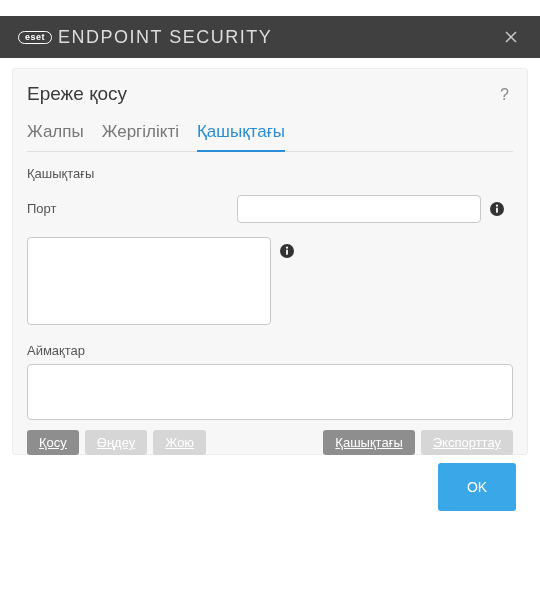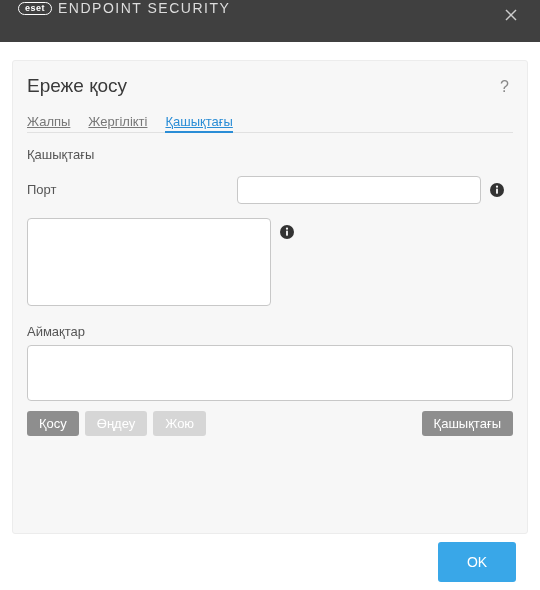--- a/index.html
+++ b/index.html
@@ -10,40 +10,41 @@
     background: #fff;
     width: 540px;
     height: 590px;
     overflow: hidden;
   }
   .titlebar {
     height: 42px;
     background: #404040;
     color: #eee;
     display: flex;
-    align-items: flex-start;
+    align-items: center;
     padding: 0 14px 0 18px;
+    margin-top: 16px;
   }
   .brand {
     display: flex;
     align-items: center;
     gap: 6px;
   }
   .brand-badge {
     font-size: 9px;
     font-weight: 700;
     letter-spacing: 0.5px;
     color: #fff;
     border: 1.5px solid #fff;
     border-radius: 9px;
     padding: 1px 6px;
     line-height: 1;
   }
   .brand-text {
-    font-size: 14px;
+    font-size: 18px;
     font-weight: 300;
     letter-spacing: 1.5px;
     color: #ddd;
   }
   .titlebar-spacer { flex: 1; }
   .close-btn {
     width: 30px; height: 30px;
     display: flex; align-items: center; justify-content: center;
     color: #ccc;
     cursor: pointer;
@@ -51,23 +52,22 @@
   .close-btn svg { width: 12px; height: 12px; stroke: currentColor; stroke-width: 1.5; }
 
   .content-shell {
     padding: 10px 12px 12px 12px;
   }
   .panel {
     background: #f7f7f7;
     border: 1px solid #ececec;
     border-radius: 3px;
     padding: 14px 14px 18px 14px;
-    height: 474px;
+    height: 387px;
     position: relative;
-    margin-top: 8px;
   }
   .dlg-header {
     display: flex;
     align-items: baseline;
   }
   .dlg-title {
     font-size: 19px;
     font-weight: 400;
     color: #3a3a3a;
   }
@@ -79,27 +79,26 @@
     padding: 2px 4px;
   }
 
   .tabs {
     margin-top: 12px;
     border-bottom: 1px solid #e1e1e1;
     display: flex;
     gap: 18px;
   }
   .tab {
-    padding: 4px 0 2px 0;
-    font-size: 13px;
+    padding: 4px 0 8px 0;
+    font-size: 17px;
     color: #777;
     cursor: pointer;
     border-bottom: 2px solid transparent;
     margin-bottom: -1px;
-    text-decoration: underline;
   }
   .tab.active {
     color: #2a8dd6;
     border-bottom-color: #2a8dd6;
   }
 
   .section-label {
     margin-top: 14px;
     font-size: 13px;
     color: #555;
@@ -173,36 +172,37 @@
   }
   .btn {
     font-family: inherit;
     font-size: 13px;
     border: none;
     border-radius: 3px;
     padding: 5px 12px;
     cursor: pointer;
     color: #fff;
     background: #8e8e8e;
+    text-decoration: underline;
   }
   .btn.disabled {
     background: #d6d6d6;
     color: #fff;
     cursor: default;
   }
   .btn-row-spacer { flex: 1; }
 
   .footer {
     padding: 8px 12px 0 12px;
     display: flex;
     justify-content: flex-end;
   }
   .ok-btn {
     min-width: 78px;
-    height: 40px;
+    height: 48px;
     background: #39a7e8;
     color: #fff;
     border: none;
     border-radius: 3px;
     font-size: 14px;
     cursor: pointer;
   }
 </style>
 </head>
 <body>
@@ -269,20 +269,21 @@
 
     <div class="zones-label">Аймақтар</div>
     <div class="zones-box"></div>
 
     <div class="button-row">
       <button class="btn">Қосу</button>
       <button class="btn disabled">Өңдеу</button>
       <button class="btn disabled">Жою</button>
       <div class="btn-row-spacer"></div>
       <button class="btn">Қашықтағы</button>
+      <button class="btn disabled">Экспорттау</button>
     </div>
 
   </div>
 
   <div class="footer">
     <button class="ok-btn">OK</button>
   </div>
 </div>
 
 </body></html>

